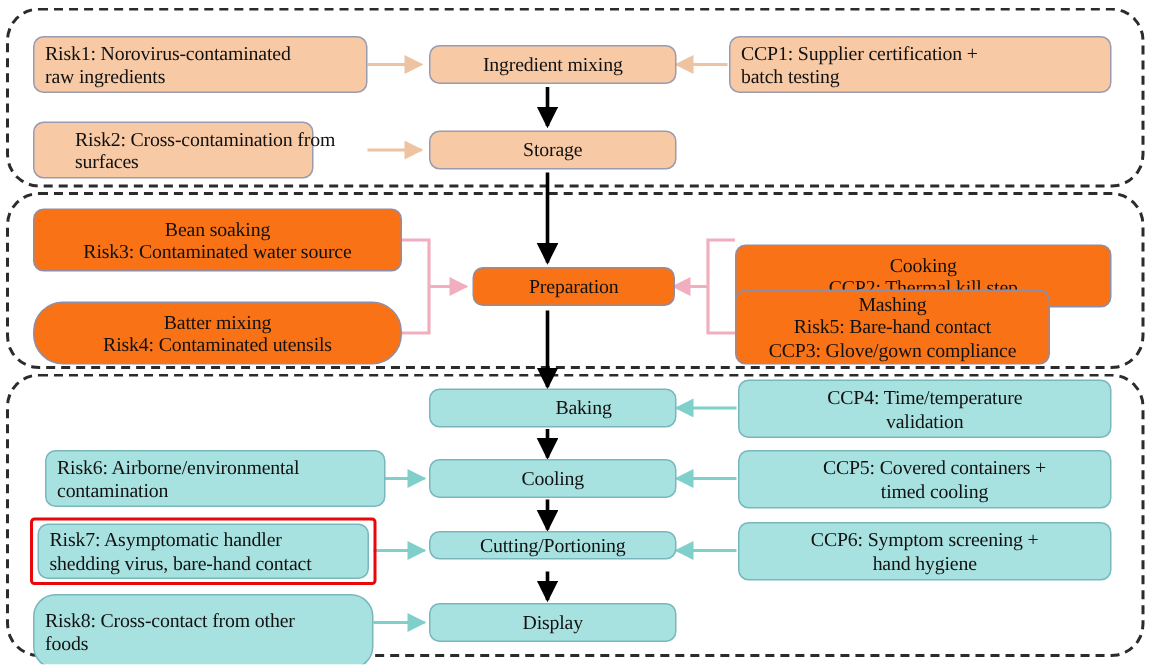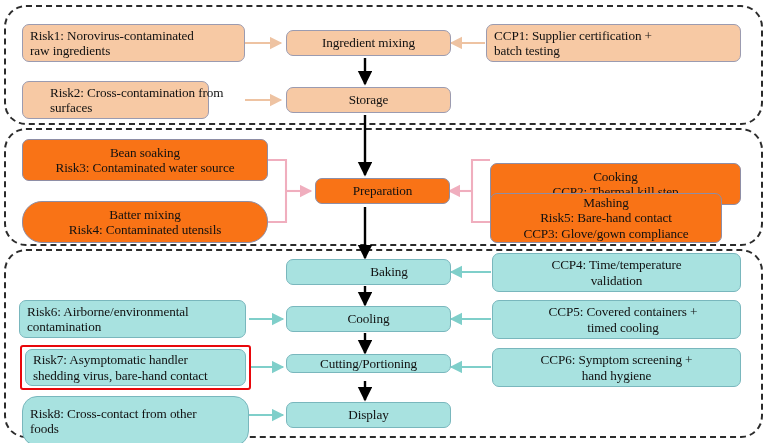--- a/index.html
+++ b/index.html
@@ -160,36 +160,36 @@
 
   <div class="node pal-pink align-center" style="left:315px; top:178px; width:135px; height:26px;">
     <span class="ln">Preparation</span>
   </div>
 
   <div class="node pal-pink align-center" style="left:490px; top:139px; width:251px; height:42px;margin-top:24px;">
     <span class="ln">Cooking</span>
     <span class="ln">CCP2: Thermal kill step</span>
   </div>
 
-  <div class="node pal-pink align-center" style="left:490px; top:193px; width:232px; height:50px;">
+  <div class="node pal-pink align-center" style="left:490px; top:193px; width:210px; height:50px;">
     <span class="ln">Mashing</span>
     <span class="ln">Risk5: Bare-hand contact</span>
     <span class="ln">CCP3: Glove/gown compliance</span>
   </div>
 
   <div class="node pal-teal align-center" style="left:286px; top:259px; width:165px; height:26px;padding-left:48px;">
     <span class="ln">Baking</span>
   </div>
 
   <div class="node pal-teal align-center" style="left:492px; top:253px; width:249px; height:39px;">
     <span class="ln">CCP4: Time/temperature</span>
     <span class="ln">validation</span>
   </div>
 
-  <div class="node pal-teal align-left" style="left:19px; top:300px; width:227px; height:38px;">
+  <div class="node pal-teal align-left" style="left:30px; top:300px; width:227px; height:38px;">
     <span class="ln">Risk6: Airborne/environmental</span>
     <span class="ln">contamination</span>
   </div>
 
   <div class="node pal-teal align-center" style="left:286px; top:306px; width:165px; height:26px;">
     <span class="ln">Cooling</span>
   </div>
 
   <div class="node pal-teal align-center" style="left:492px; top:300px; width:249px; height:39px;padding-left:20px;">
     <span class="ln">CCP5: Covered containers +</span>

